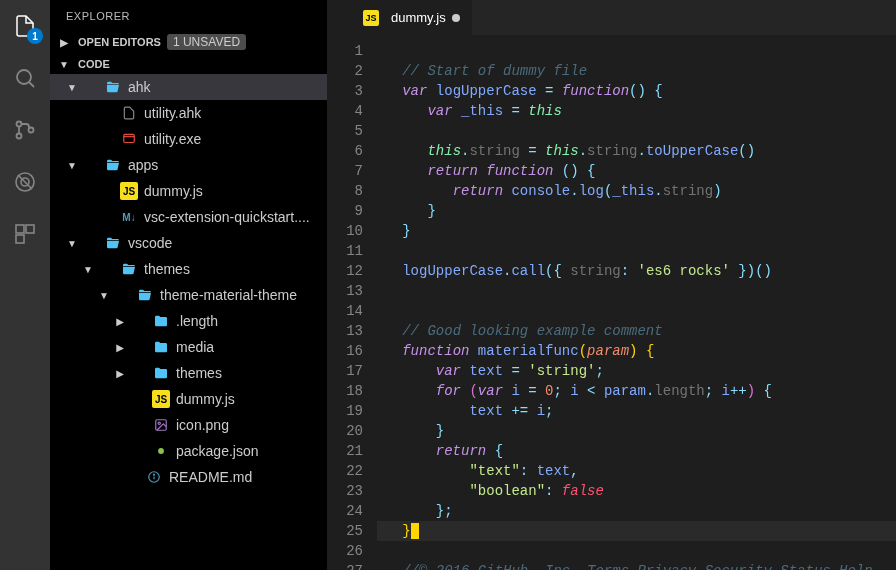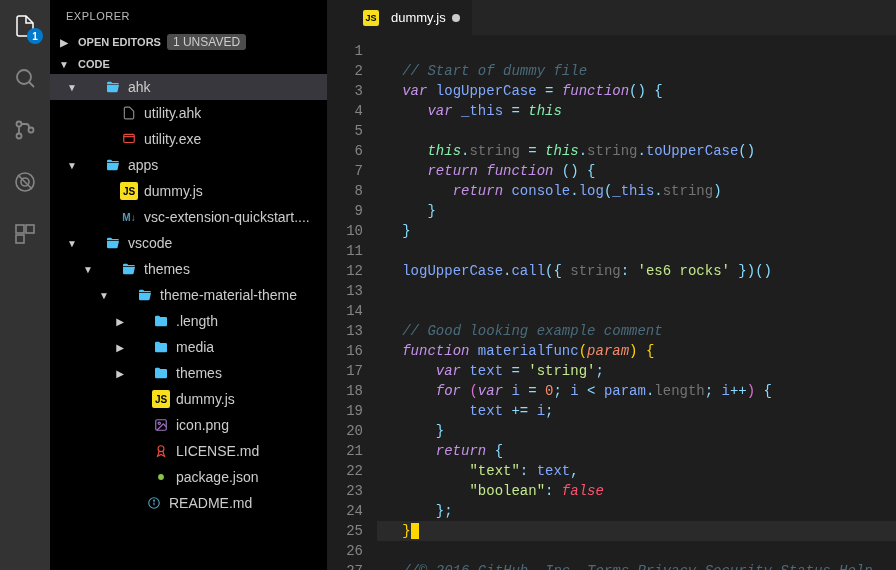--- a/index.html
+++ b/index.html
@@ -222,30 +222,20 @@
           <svg width="14" height="14" viewBox="0 0 24 24" fill="none" stroke="currentColor" stroke-width="2">
             <rect x="3" y="3" width="18" height="18" rx="2"></rect>
             <circle cx="9" cy="9" r="2"></circle>
             <path d="M21 15l-5-5L5 21"></path>
           </svg>
         </span>
         <span class="tree-label">icon.png</span>
       </div>
       <div class="tree-row" style="padding-left: 64px;">
         <span class="twisty"></span>
-        <span class="ficon license">
-          <svg width="14" height="14" viewBox="0 0 24 24" fill="none" stroke="currentColor" stroke-width="2">
-            <circle cx="12" cy="8" r="5"></circle>
-            <path d="M9 12l-3 9 6-3 6 3-3-9"></path>
-          </svg>
-        </span>
-        <span class="tree-label">LICENSE.md</span>
-      </div>
-      <div class="tree-row" style="padding-left: 64px;">
-        <span class="twisty"></span>
         <span class="ficon json">
           <svg width="14" height="14" viewBox="0 0 24 24" fill="currentColor">
             <circle cx="12" cy="12" r="5"></circle>
           </svg>
         </span>
         <span class="tree-label">package.json</span>
       </div>
       <div class="tree-row" style="padding-left: 57px;">
         <span class="twisty"></span>
         <span class="ficon readme">

